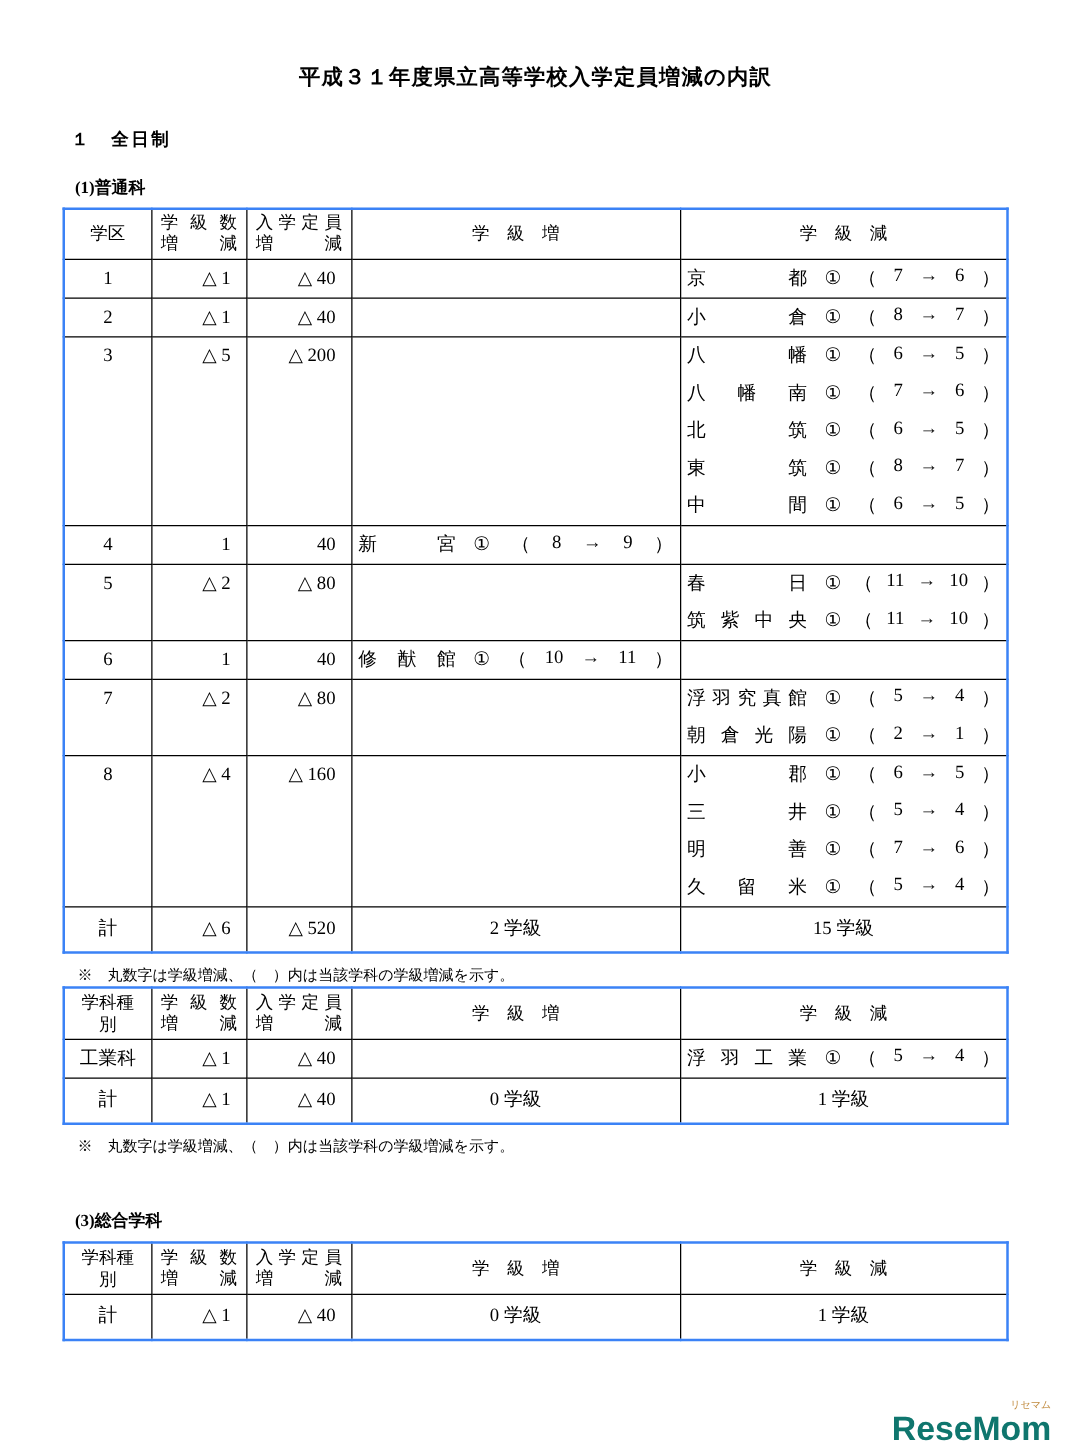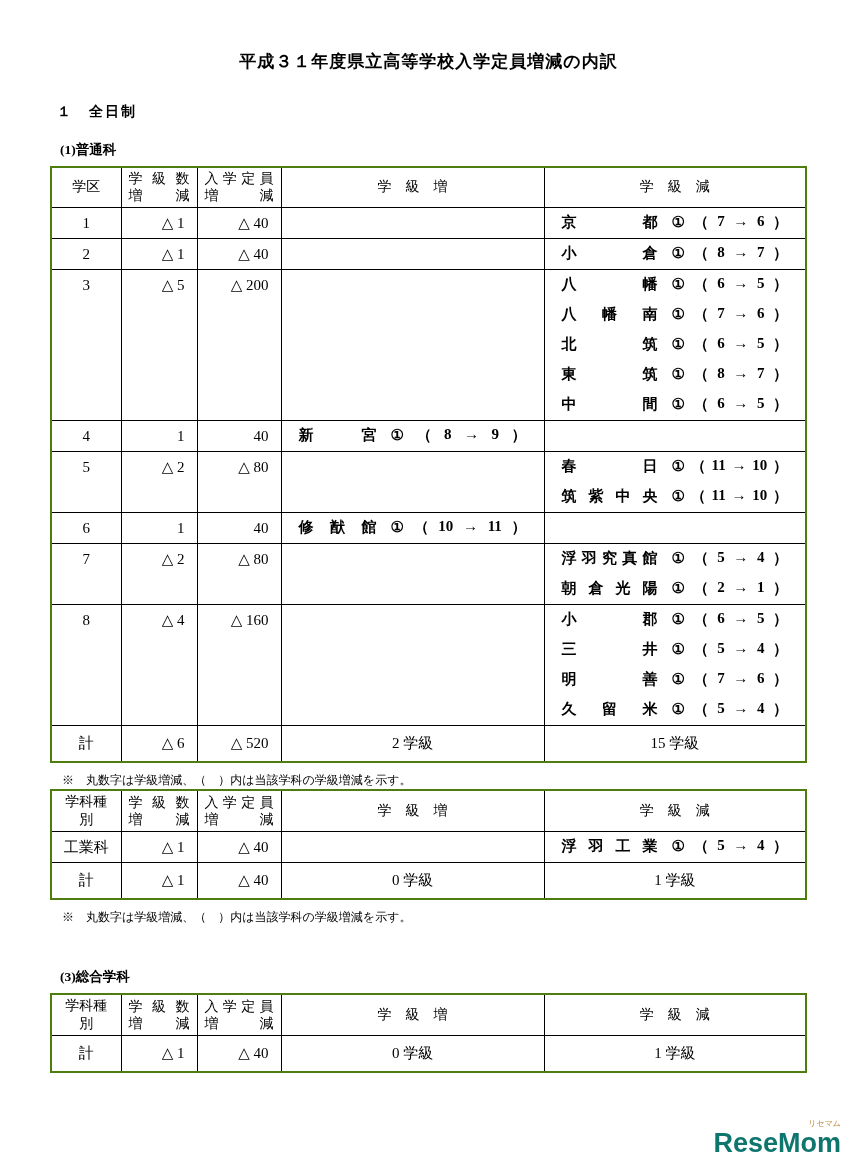--- a/index.html
+++ b/index.html
@@ -23,35 +23,35 @@
   .table-subtitle {
     font-size: 13.5px; font-weight: bold;
     margin: 20px 0 7px 60px;
   }
   .block-2 .table-subtitle { margin-top: 36px; }
   .block-3 .table-subtitle { margin-top: 42px; }
 
   .data-table {
     border-collapse: collapse; table-layout: fixed;
     width: 756px; margin-left: 50px;
-    border: 2px solid #4d7c0f;
+    border: 2px solid #3b82f6;
   }
   .data-table th, .data-table td { border: 1px solid #000; }
   .data-table th {
     font-weight: normal; font-size: 14px; padding: 2px 7px;
     height: 40px; vertical-align: middle; text-align: center;
   }
   .jline { text-align: justify; text-align-last: justify; line-height: 17px; }
 
   .data-table td { padding: 0; font-size: 15px; vertical-align: top; }
   td.cell-label { text-align: center; line-height: 30px; }
   td.cell-num { text-align: right; padding: 0 12px 0 0; line-height: 30px; }
   td.cell-schools { padding: 0; }
 
-  .school-line { display: flex; align-items: center; height: 30px; padding: 0 17px; font-weight: bold; }
+  .school-line { display: flex; align-items: center; height: 30px; padding: 0 5px; }
   .s-name {
     display: inline-block; white-space: nowrap;
     text-align: justify; text-align-last: justify;
   }
   .s-name.dec { width: 96px; }
   .s-name.inc { width: 78px; }
   .s-rest { flex: 1; display: flex; justify-content: space-between; margin-left: 14px; }
 
   tr.total-row td { height: 35px; line-height: 35px; vertical-align: middle; }
   td.cell-total-label { text-align: center; }

